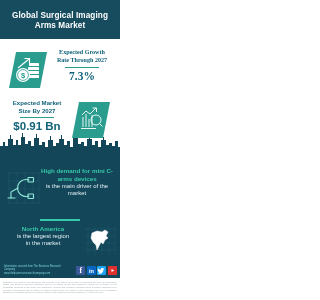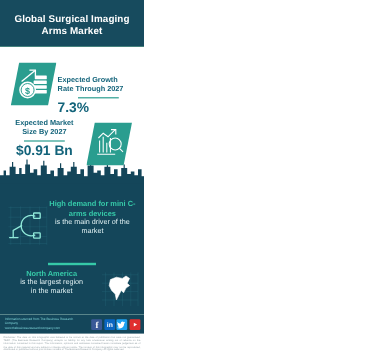--- a/index.html
+++ b/index.html
@@ -79,23 +79,24 @@
   }
   .para-shape {
     position: absolute;
     left: 0; top: 0;
     width: 100%;
     height: 100%;
   }
   .r1-icon { left: 9px; top: 5px; }
   .r1-text {
     position: absolute;
-    left: 48px; top: 16px;
+    left: 48px; top: 2px;
     width: 68px;
-    text-align: left;
+    text-align: center;
+    font-family: Liberation Serif, serif;
   }
   .label {
     color: #12637a;
     font-size: 6.1px;
     font-weight: bold;
     line-height: 7.6px;
     white-space: pre-line;
   }
   .divider {
     width: 34px;

